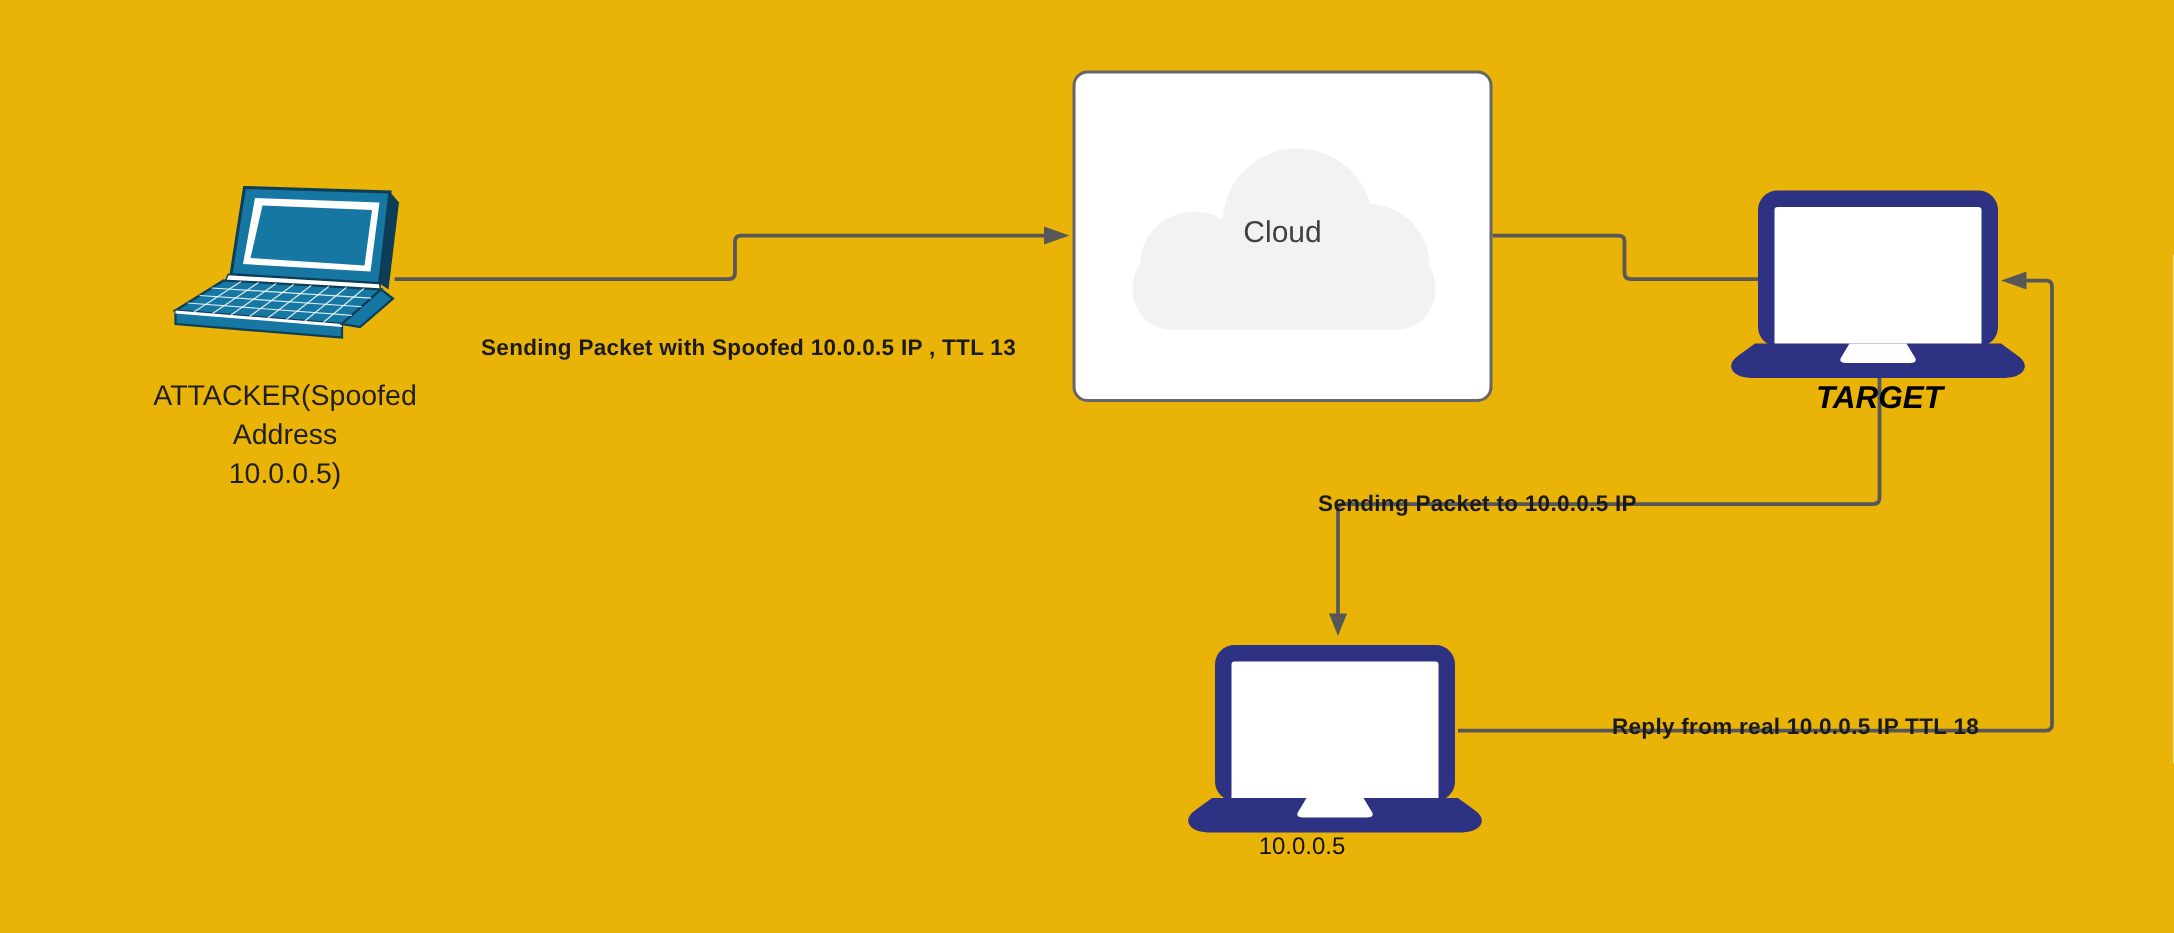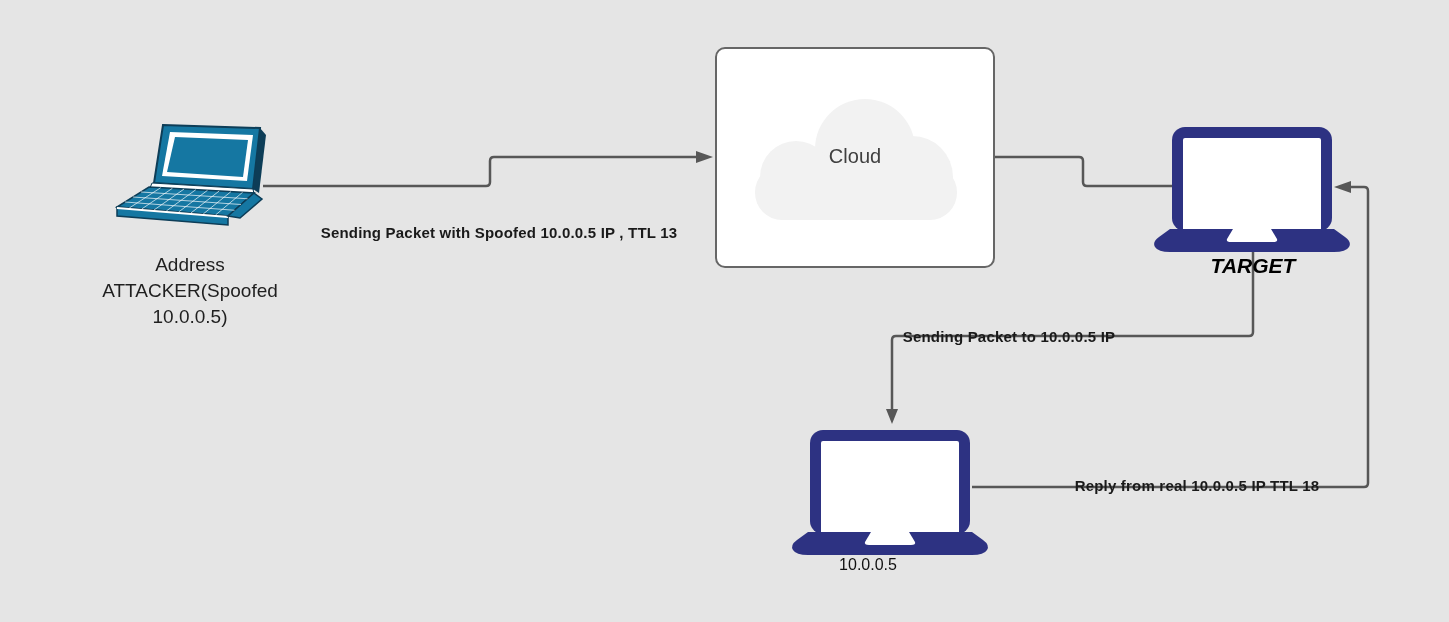--- a/index.html
+++ b/index.html
@@ -1,19 +1,19 @@
 <!DOCTYPE html>
 <html><head>
 <meta charset="utf-8">
 <style>
   html,body{margin:0;padding:0;background:#ffffff;}
   #canvas{
     position:relative;
     width:1449px;height:622px;
-    background:#e5e5e5;
+    background:#eab308;
     font-family:"Liberation Sans", sans-serif;
     overflow:hidden;
   }
   #edge-layer{position:absolute;left:0;top:0;width:1449px;height:622px;}
   .edge-path{fill:none;stroke:#575757;stroke-width:2.5;}
   .arrowhead{fill:#575757;stroke:none;}
 
   .node-svg{position:absolute;}
 
   .edge-label{
@@ -120,38 +120,38 @@
       <line x1="60.4" y1="69.3" x2="29.7" y2="90"></line>
       <line x1="72.1" y1="70" x2="42" y2="91"></line>
       <line x1="83.8" y1="70.7" x2="54.3" y2="92"></line>
       <line x1="95.5" y1="71.3" x2="66.6" y2="93"></line>
       <line x1="107.2" y1="72" x2="78.9" y2="94"></line>
       <line x1="118.9" y1="72.7" x2="91.2" y2="95"></line>
       <line x1="130.6" y1="73.3" x2="103.5" y2="96"></line>
     </g>
   </svg>
   <div class="node-label" id="attacker-label" style="left:190px;top:291px;">
+    <div>ATTACKER(Spoofed</div>
     <div>Address</div>
-    <div>ATTACKER(Spoofed</div>
     <div>10.0.0.5)</div>
   </div>
 
   <svg class="node-svg" style="left:1152px;top:123px;" width="200" height="130" viewBox="0 0 200 130">
     <rect x="20" y="4" width="160" height="104" rx="13" fill="#2D3282"></rect>
     <rect x="31" y="15" width="138" height="93" rx="2" fill="#ffffff"></rect>
     <path d="M18 106 L182 106 L193 114 Q200 119 197 124 Q194 129 182 129 L18 129 Q6 129 3 124 Q0 119 7 114 Z" fill="#2D3282"></path>
     <path d="M81 106 L119 106 L125 116 Q126 119 121 119 L79 119 Q74 119 75 116 Z" fill="#ffffff"></path>
   </svg>
   <div class="node-label" id="target-label" style="left:1253px;top:266px;">TARGET</div>
 
   <svg class="node-svg" style="left:790px;top:426px;" width="200" height="130" viewBox="0 0 200 130">
     <rect x="20" y="4" width="160" height="104" rx="13" fill="#2D3282"></rect>
     <rect x="31" y="15" width="138" height="93" rx="2" fill="#ffffff"></rect>
     <path d="M18 106 L182 106 L193 114 Q200 119 197 124 Q194 129 182 129 L18 129 Q6 129 3 124 Q0 119 7 114 Z" fill="#2D3282"></path>
     <path d="M81 106 L119 106 L125 116 Q126 119 121 119 L79 119 Q74 119 75 116 Z" fill="#ffffff"></path>
   </svg>
   <div class="node-label" id="realhost-label" style="left:848px;top:565px;margin-left:20px;">10.0.0.5</div>
 
   <div class="edge-label" style="left:499px;top:201px;margin-top:31px;">Sending Packet with Spoofed 10.0.0.5 IP , TTL 13</div>
-  <div class="edge-label" style="left:985px;top:336px;margin-left:24px;">Sending Packet to 10.0.0.5 IP</div>
+  <div class="edge-label" style="left:985px;top:336px;">Sending Packet to 10.0.0.5 IP</div>
   <div class="edge-label" style="left:1197px;top:485px;">Reply from real 10.0.0.5 IP TTL 18</div>
 
 </div>
 
 </body></html>

